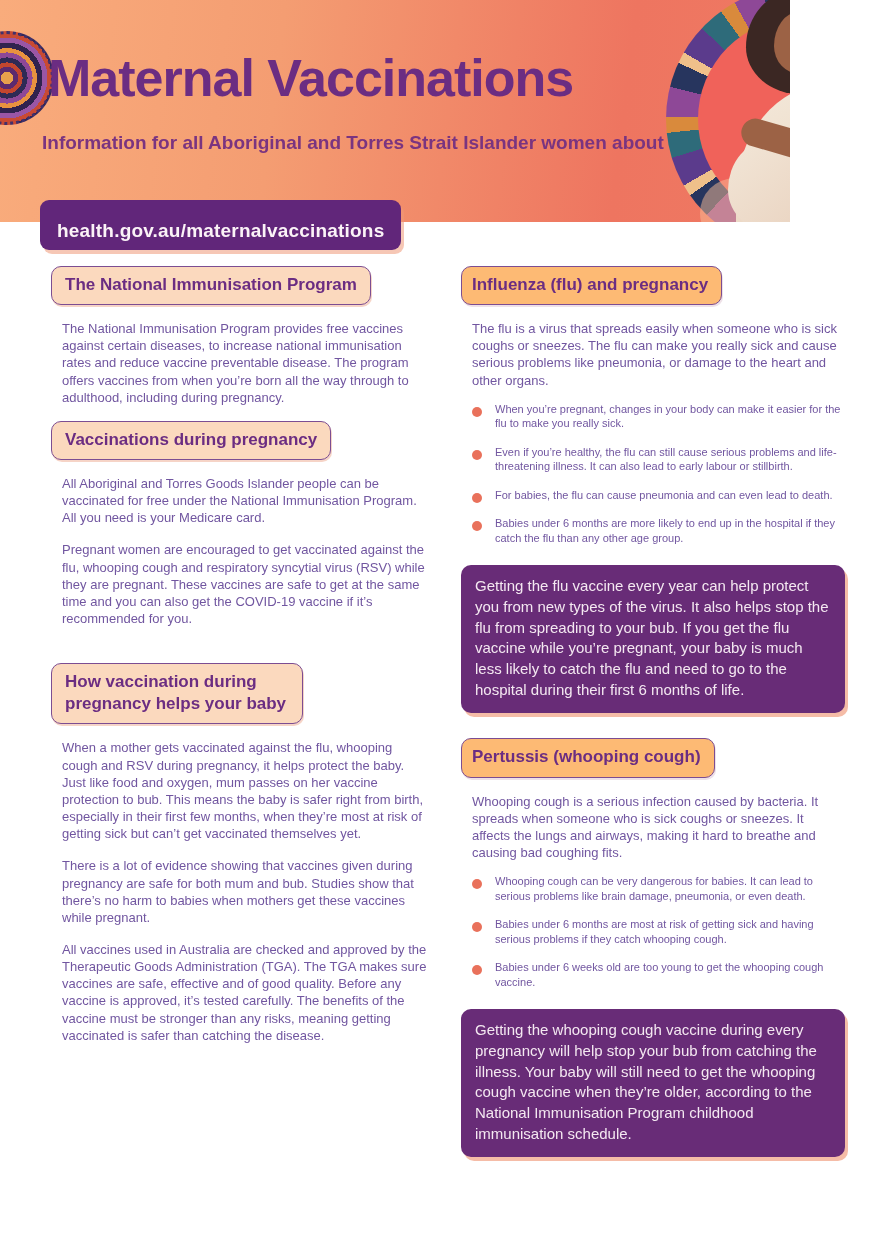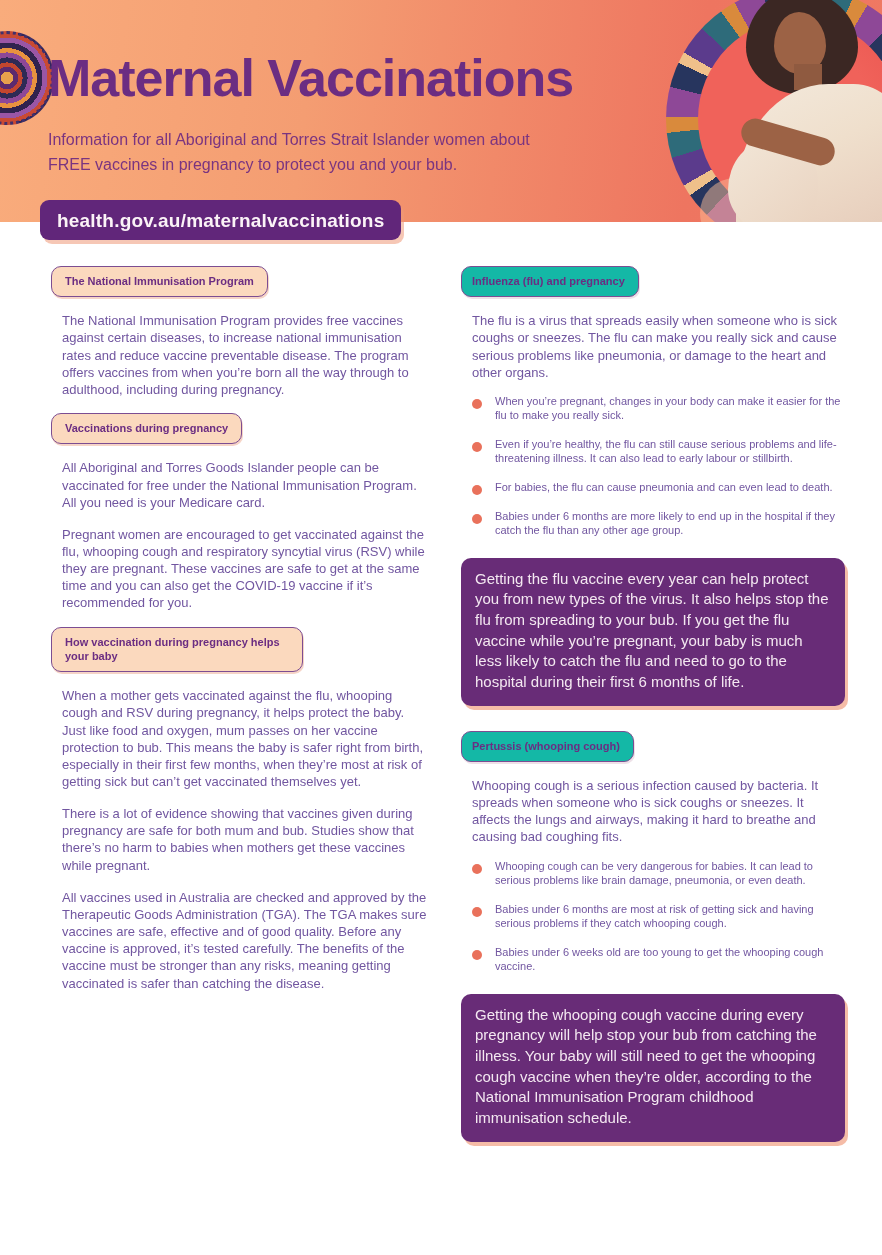--- a/index.html
+++ b/index.html
@@ -4,46 +4,46 @@
 <style>
   * { margin:0; padding:0; box-sizing:border-box; }
   html,body { background:#ffffff; }
   body {
     width:882px; min-height:1255px;
     font-family:"Liberation Sans", sans-serif;
     position:relative;
   }
 
   
-  .header { position:relative; width:882px; height:222px; }
+  .header { position:relative; width:790px; height:222px; }
   .header-clip {
     position:absolute; inset:0; overflow:hidden;
     background:linear-gradient(97deg,#F9AC7C 0%, #F49D72 35%, #EE7560 78%, #EF7963 100%);
   }
   .medallion {
     position:absolute; left:-40px; top:31px; width:94px; height:94px; border-radius:50%;
     background:radial-gradient(circle at 50% 50%,
       #E8A04C 0 10%, #5C2A6E 10% 18%, #C2462F 18% 25%, #2E2A55 25% 33%,
       #8E4897 33% 41%, #E8923F 41% 48%, #30234E 48% 57%, #9A56A5 57% 65%,
       #C94A33 65% 72%, #32275A 72% 82%, #D9913B 82% 100%);
     border:3px dotted #41306B;
   }
   .page-title {
     position:absolute; left:48px; top:48px;
     font-size:52px; font-weight:bold; letter-spacing:-1px; color:#6B2D82;
   }
   .page-subtitle {
-    position:absolute; left:48px; top:128px;
-    font-size:16px; font-weight:normal; line-height:1.55; color:#7A3480;
+    position:absolute; left:42px; top:128px;
+    font-size:19px; font-weight:bold; line-height:1.55; color:#7A3480;
   }
   .url-badge {
     position:absolute; left:40px; top:200px; z-index:5;
     background:#61267A; color:#FBF3F7;
     font-size:19px; font-weight:bold; letter-spacing:.2px;
-    padding:10px 17px 8px 17px; border-radius:9px;
+    padding:20px 17px 8px 17px; border-radius:9px;
     box-shadow:3px 4px 0 rgba(238,153,120,0.55);
   }
   
   .deco-ring {
     position:absolute; left:666px; top:-14px; width:266px; height:266px; border-radius:50%;
     background:repeating-conic-gradient(#5B3B8C 0 13deg, #2E6B7A 13deg 24deg, #D98A3C 24deg 31deg,
       #8E4897 31deg 44deg, #27355E 44deg 55deg, #EFC08A 55deg 60deg);
   }
   .deco-inner {
     position:absolute; left:698px; top:18px; width:202px; height:202px; border-radius:50%;
@@ -84,25 +84,25 @@
   .content {
     display:flex; gap:32px; padding:44px 37px 46px 51px;
   }
   .col-left  { width:378px; flex:none; }
   .col-right { width:384px; flex:none; }
 
   .pill {
     display:inline-block;
     border:1.6px solid #7C4D92; border-radius:10px;
     padding:7px 13px 8px 13px;
-    font-size:11px; font-weight:bold; line-height:1.3; color:#6B2D82;
+    font-size:17px; font-weight:bold; line-height:1.3; color:#6B2D82;
   }
   .pill-peach { background:#FBD9BE; box-shadow:1px 2px 0 rgba(232,148,114,0.4); }
-  .pill-white { background:#14b8a6; box-shadow:1px 2px 0 rgba(205,170,190,0.35);padding-left:10px; }
-  .pill-wide  { max-width:252px; }
+  .pill-white { background:#fdba74; box-shadow:1px 2px 0 rgba(205,170,190,0.35);padding-left:10px; }
+  .pill-wide  { max-width:252px;margin-top:21px; }
 
   .body-text {
     margin:15px 0 13px 11px;
     font-size:13px; line-height:1.32; color:#7156A0;
   }
   .section { margin-bottom:8px; }
   .section + .section { margin-top:15px; }
 
   .bullets { list-style:none; margin:4px 0 6px 11px; }
   .bullets li {
@@ -135,21 +135,20 @@
       <div class="woman-hair"></div>
       <div class="woman-face"></div>
       <div class="woman-neck"></div>
       <div class="woman-body"></div>
       <div class="woman-belly"></div>
       <div class="woman-arm"></div>
     </div>
     <div class="page-title">Maternal Vaccinations</div>
     <div class="page-subtitle">
       <div>Information for all Aboriginal and Torres Strait Islander women about</div>
-      <div>FREE vaccines in pregnancy to protect you and your bub.</div>
     </div>
   </div>
   <div class="url-badge">health.gov.au/maternalvaccinations</div>
 </div>
 
 <div class="content">
 
   <div class="col-left">
 
     <div class="section">

